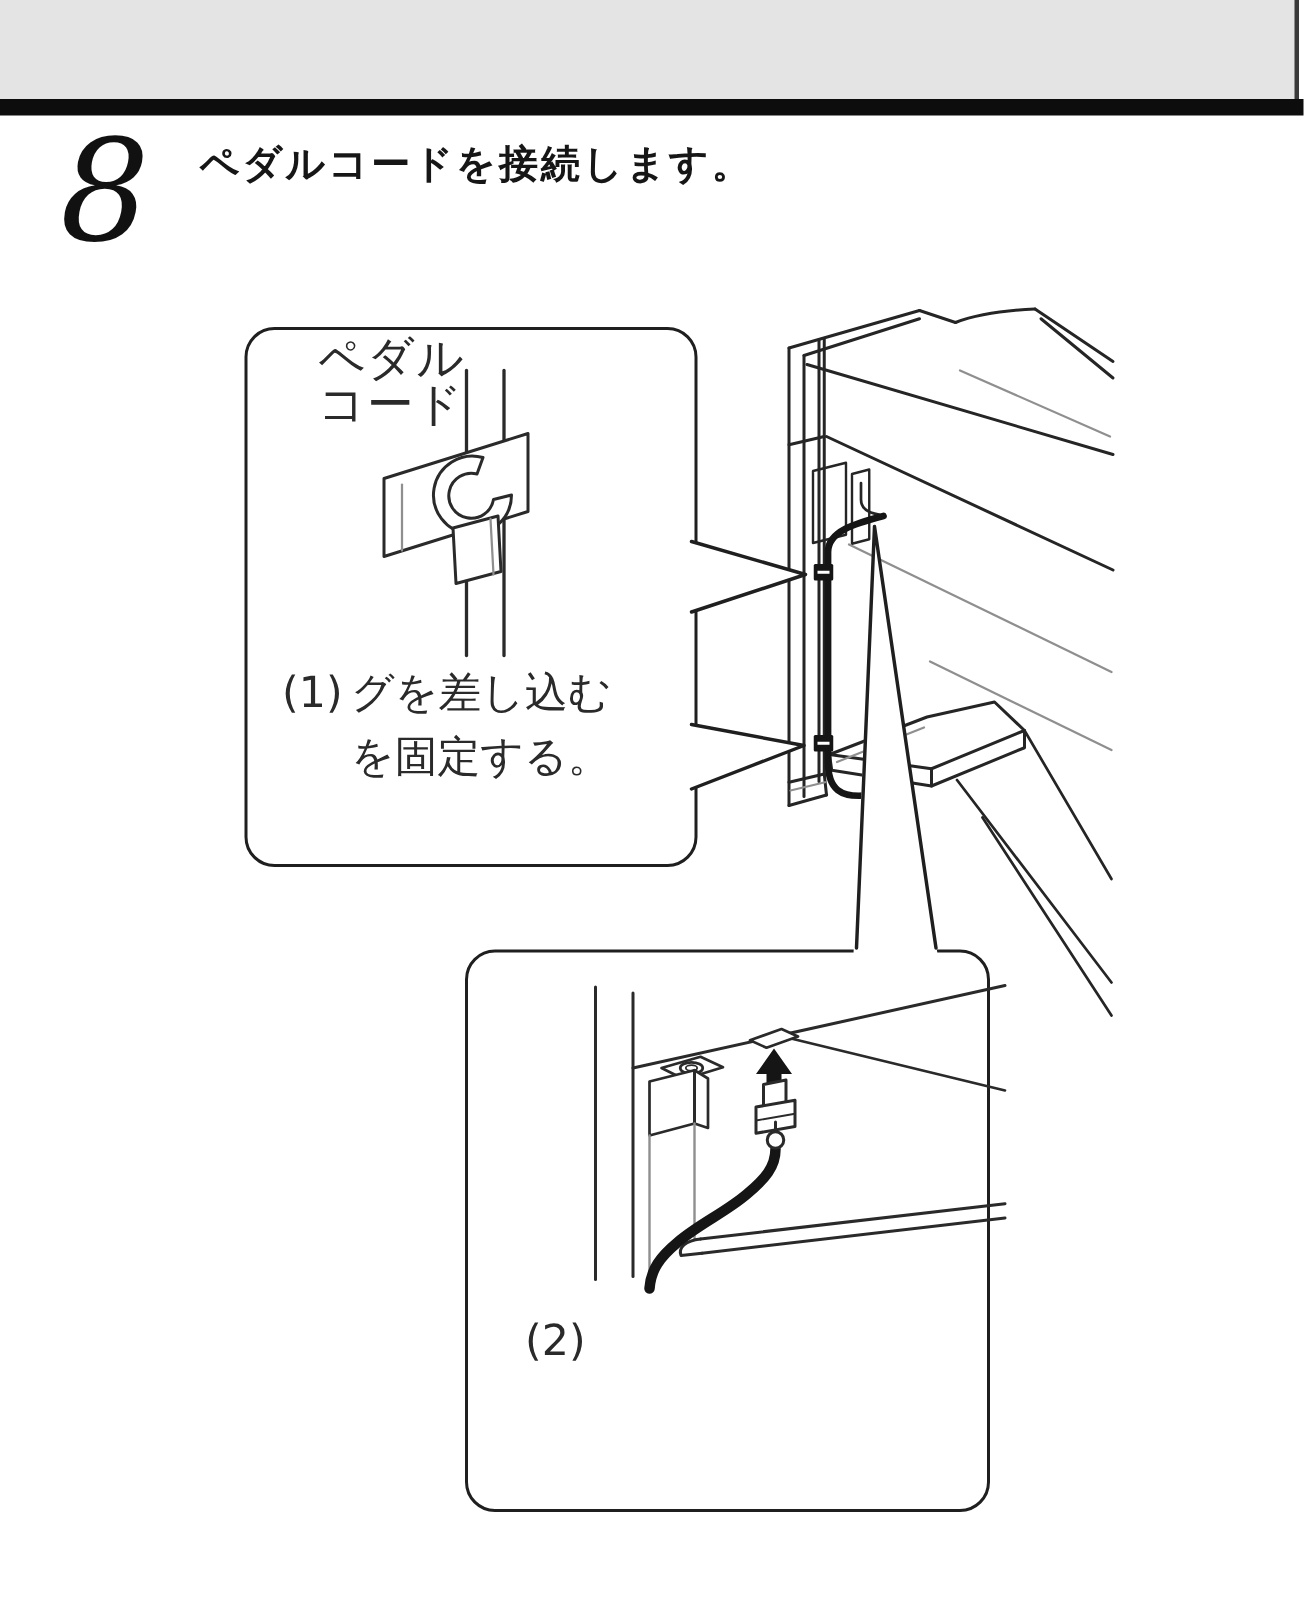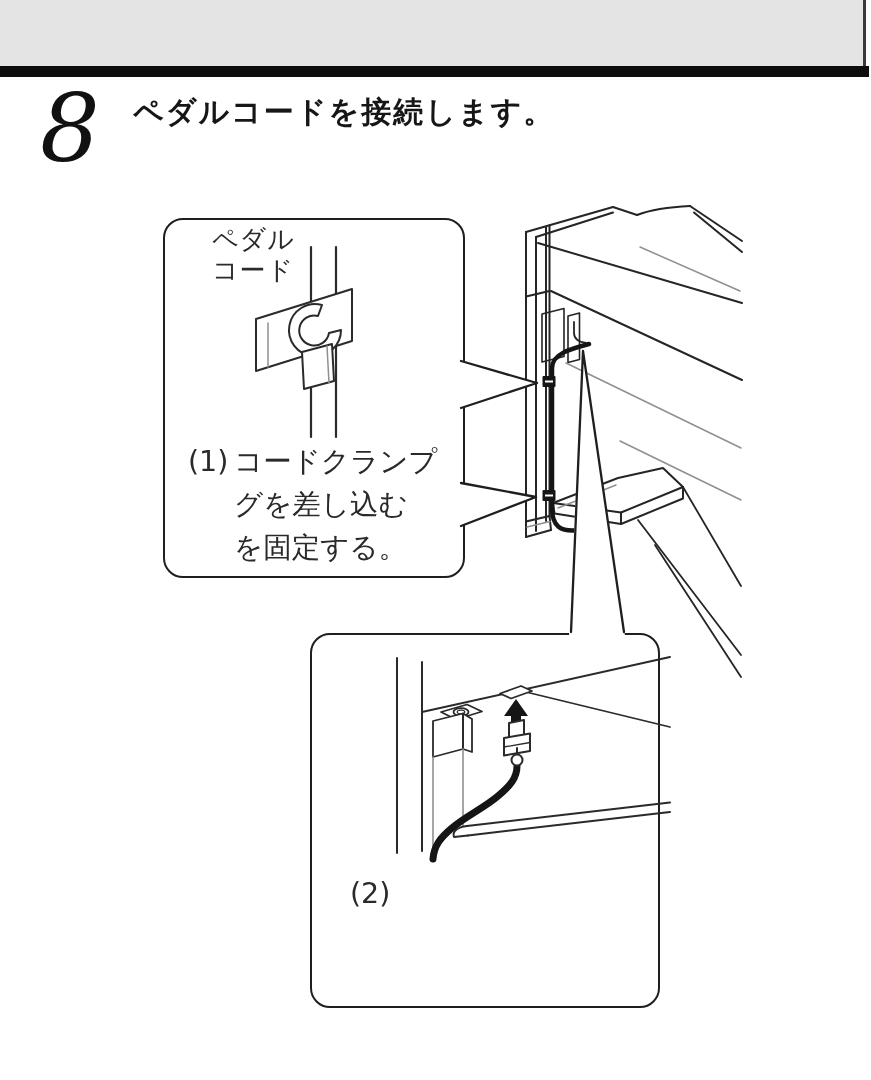--- a/index.html
+++ b/index.html
@@ -14,32 +14,32 @@
   .header-bar{
     position:absolute;left:0;top:66px;width:869px;height:11px;background:#0d0d0d;
   }
   .step-number{
     position:absolute;left:40px;top:82px;
     font-family:"DejaVu Serif",serif;font-style:italic;font-weight:400;
     font-size:94px;line-height:1;color:#111;
   }
   .step-heading{
     position:absolute;left:133px;top:92px;margin:0;
-    font-size:30px;font-weight:bold;letter-spacing:2px;color:#161616;
+    font-size:26px;font-weight:bold;letter-spacing:2px;color:#161616;
   }
   .callout{
     position:absolute;background:#ffffff;border:2.5px solid #1f1f1f;border-radius:20px;
     z-index:1;box-sizing:border-box;
   }
   .callout-1{left:163px;top:218px;width:302px;height:360px;}
   .callout-2{left:310px;top:633px;width:350px;height:375px;}
   .art{position:absolute;left:0;top:0;z-index:5;pointer-events:none;}
   .cord-label{
     position:absolute;left:212px;top:224px;z-index:8;
-    font-size:26px;line-height:31px;letter-spacing:1px;color:#2a2a2a;
+    font-size:31px;line-height:31px;letter-spacing:1px;color:#2a2a2a;
   }
   .instr{
     position:absolute;z-index:8;display:flex;
     font-size:28.5px;line-height:43px;color:#2a2a2a;
   }
   .instr .num{flex:0 0 46px;}
   .instr .txt span{display:block;}
   .instr-1{left:188px;top:440px;}
   .instr-2{left:350px;top:872px;}
 </style>
@@ -58,21 +58,20 @@
   <div class="callout callout-2"></div>
 
   <div class="cord-label">
     <div>ペダル</div>
     <div>コード</div>
   </div>
 
   <div class="instr instr-1">
     <span class="num">(1)</span>
     <span class="txt">
-      <span>コードクランプ</span>
       <span>グを差し込む</span>
       <span>を固定する。</span>
     </span>
   </div>
 
   <div class="instr instr-2">
     <span class="num">(2)</span>
     <span class="txt">
     </span>
   </div>

